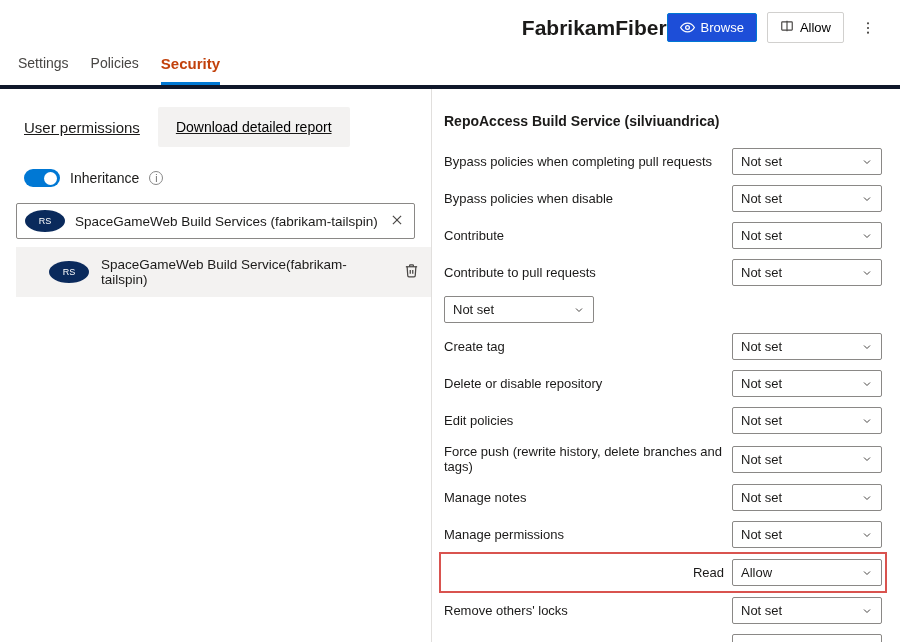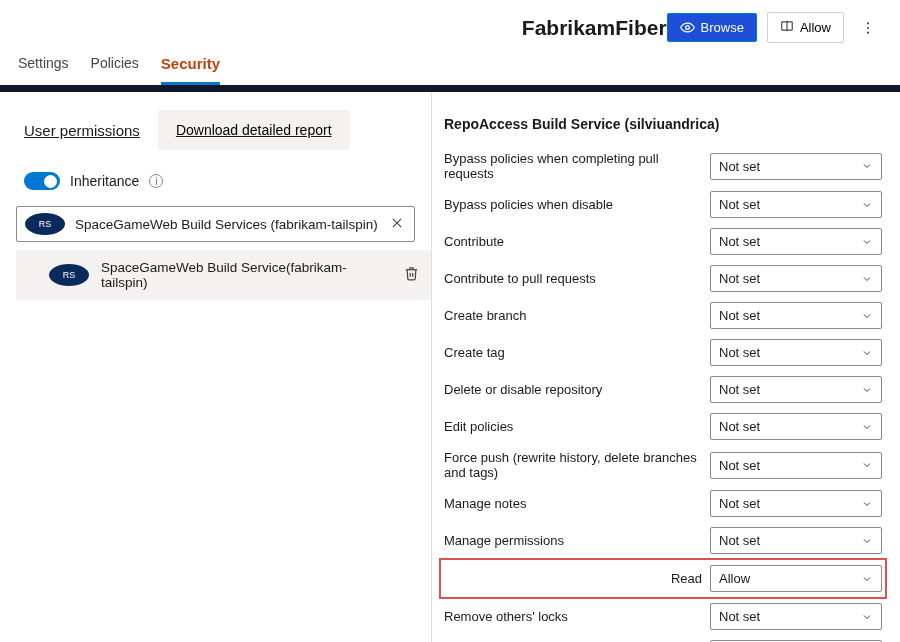--- a/index.html
+++ b/index.html
@@ -22,21 +22,21 @@
       border: 1px solid #d1d0ce; padding: 6px 12px;
       border-radius: 2px; background: #fff; font-size: 13px;
       cursor: pointer;
     }
     .btn-primary { background: #1d4ed8; border-color: #0078d4; color: #fff; align-items: center; }
     .btn-primary svg { stroke: #fff; }
     .icon-btn { display:inline-flex; align-items:center; justify-content:center;
       width:28px; height:28px; cursor:pointer; }
     .tabs {
       display: flex; gap: 22px; padding: 12px 18px 0 18px;
-      border-bottom: 7px solid #0f172a;
+      border-bottom: 4px solid #0f172a;
     }
     .tab { padding-bottom: 10px; border-bottom: 3px solid transparent;
       color: #484644; cursor: pointer; font-size: 14px;}
     .tab.active { border-bottom-color: #0078d4; font-weight: 600; color: #c2410c; font-size: 15px;}
     .content { display: flex; }
     .panel-left {
       width: 432px; padding: 12px 0 12px 16px;
       border-right: 1px solid #e1dfdd;
     }
     .panel-row-top {
@@ -60,21 +60,21 @@
     .searchbox .clear { cursor:pointer; padding:2px;}
     .list-item { display:flex; align-items:center; gap:12px;
       background:#f3f2f1; padding: 10px 12px 10px 30px; margin-right: 0;
       border-left: 3px solid transparent; cursor:pointer;}
     .list-item .txt { flex:1; font-size:13.5px;}
     .panel-right { flex:1; padding: 24px 14px 8px 8px; }
     .panel-right h3 { font-size: 14px; font-weight:600; margin: 0 0 14px 4px;}
     .perm-row { display:flex; align-items:center; padding: 5px 4px; gap: 8px;}
     .perm-row.highlight { outline: 2px solid #d9534f; outline-offset: -1px; padding: 6px 4px; text-align: right;}
     .perm-label { flex:1; font-size:13px;}
-    .select { border:1px solid #8a8886; padding: 5px 8px; width: 172px;
+    .select { border:1px solid #8a8886; padding: 5px 8px; width: 150px;
       display:flex; align-items:center; justify-content:space-between;
       font-size:13px; background:#fff; border-radius:2px; cursor:pointer;gap:36px;}
     .info-icon { width:14px; height:14px; border:1px solid #888; border-radius:50%;
       display:inline-flex; align-items:center; justify-content:center;
       font-size:10px; color:#666;}
     .trash-icon, .clear svg, .rename-icon svg { stroke:#484644; }
   </style>
 </head>
 <body>
 
@@ -183,21 +183,20 @@
         <div class="perm-row">
           <div class="perm-label">Contribute to pull requests</div>
           <div class="select">
             <span>Not set</span>
             <svg width="12" height="12" viewBox="0 0 24 24" fill="none" stroke="#484644" stroke-width="2">
               <polyline points="6 9 12 15 18 9"></polyline>
             </svg>
           </div>
         </div>
         <div class="perm-row">
-          <div class="perm-label">Create branch</div>
           <div class="select">
             <span>Not set</span>
             <svg width="12" height="12" viewBox="0 0 24 24" fill="none" stroke="#484644" stroke-width="2">
               <polyline points="6 9 12 15 18 9"></polyline>
             </svg>
           </div>
         </div>
         <div class="perm-row">
           <div class="perm-label">Create tag</div>
           <div class="select">

